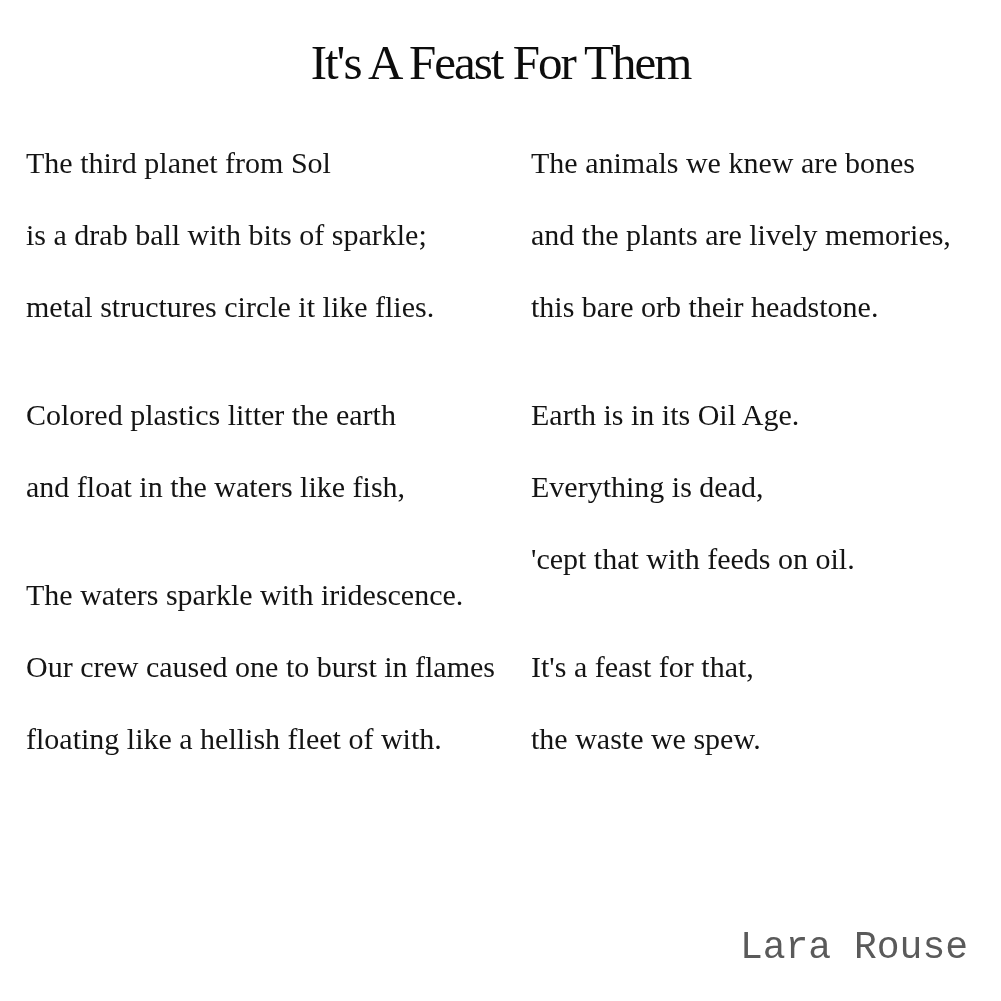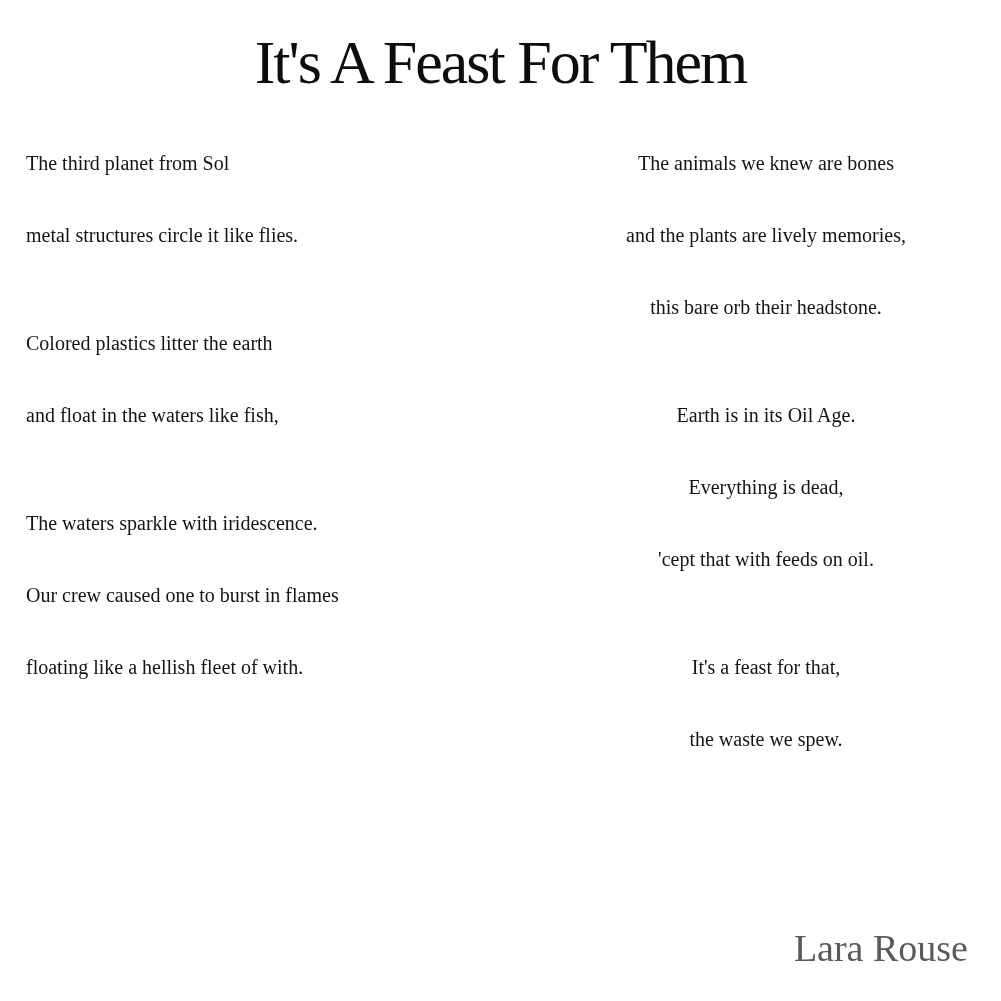--- a/index.html
+++ b/index.html
@@ -14,60 +14,61 @@
     overflow: hidden;
     font-family: "Liberation Serif", serif;
     color: #111111;
   }
   .poem-title {
     position: absolute;
     top: 28px;
     left: 0;
     width: 100%;
     text-align: center;
-    font-size: 62px;
+    font-size: 49px;
     line-height: 69px;
     letter-spacing: -2px;
     color: #0d0d0d;
     white-space: nowrap;
   }
   .poem-column {
     position: absolute;
     top: 127px;
   }
   .poem-column.left  { left: 26px;  width: 520px; }
-  .poem-column.right { left: 531px; width: 470px; text-align: center; }
+  .poem-column.right { left: 531px; width: 470px; }
   .stanza { }
   .stanza + .stanza { margin-top: 36px; }
   .poem-line {
-    font-size: 20px;
+    font-size: 30px;
     line-height: 72px;
     height: 72px;
     white-space: nowrap;
     color: #141414;
   }
   .author-signature {
     position: absolute;
     top: 929px;
     right: 33px;
-    font-family: Liberation Serif, serif;
+    font-family: Liberation Mono, monospace;
     font-size: 38px;
     line-height: 38px;
     color: #5a5a5a;
     white-space: nowrap;
   }
 </style>
 </head>
 <body>
 
 <div class="poem-title">It's A Feast For Them</div>
 
 <div class="poem-column left">
   <div class="stanza">
     <div class="poem-line">The third planet from Sol</div>
+    <div class="poem-line">is a drab ball with bits of sparkle;</div>
     <div class="poem-line">metal structures circle it like flies.</div>
   </div>
   <div class="stanza">
     <div class="poem-line">Colored plastics litter the earth</div>
     <div class="poem-line">and float in the waters like fish,</div>
   </div>
   <div class="stanza">
     <div class="poem-line">The waters sparkle with iridescence.</div>
     <div class="poem-line">Our crew caused one to burst in flames</div>
     <div class="poem-line">floating like a hellish fleet of with.</div>

